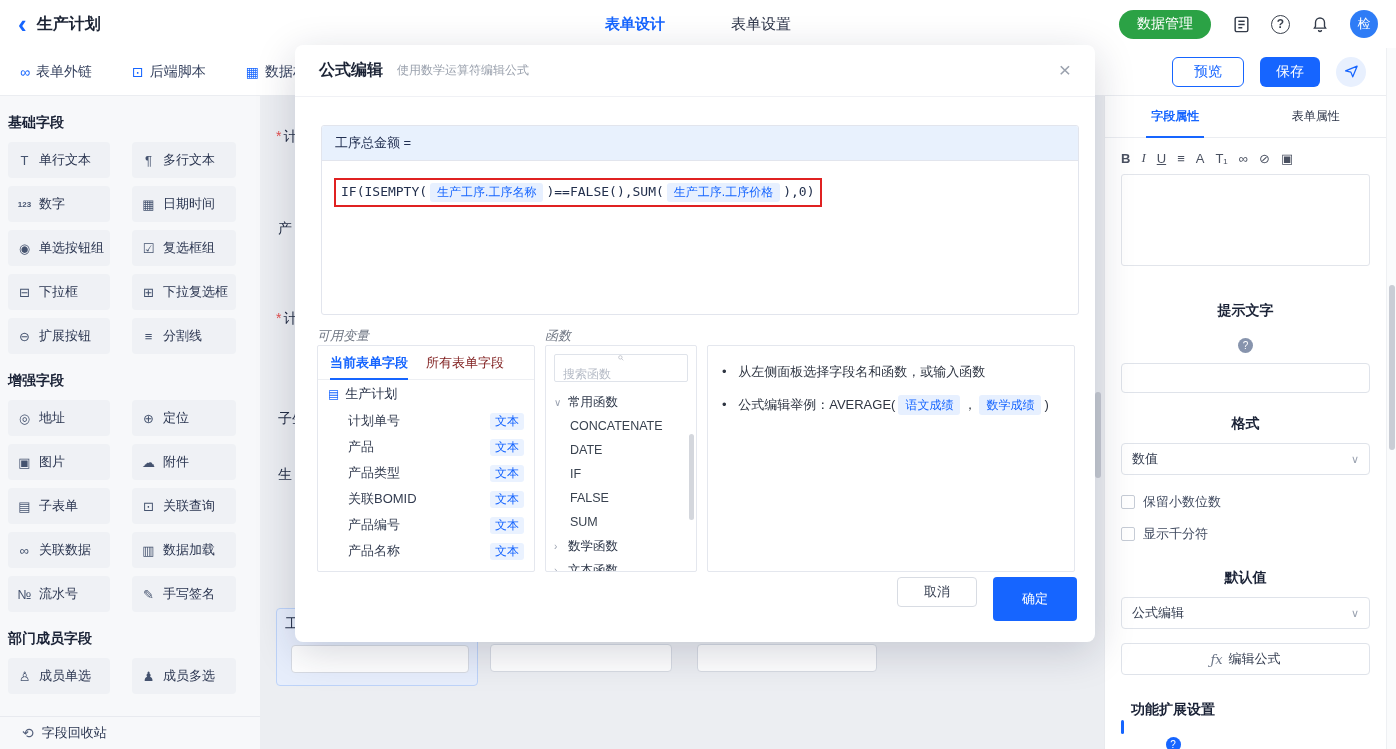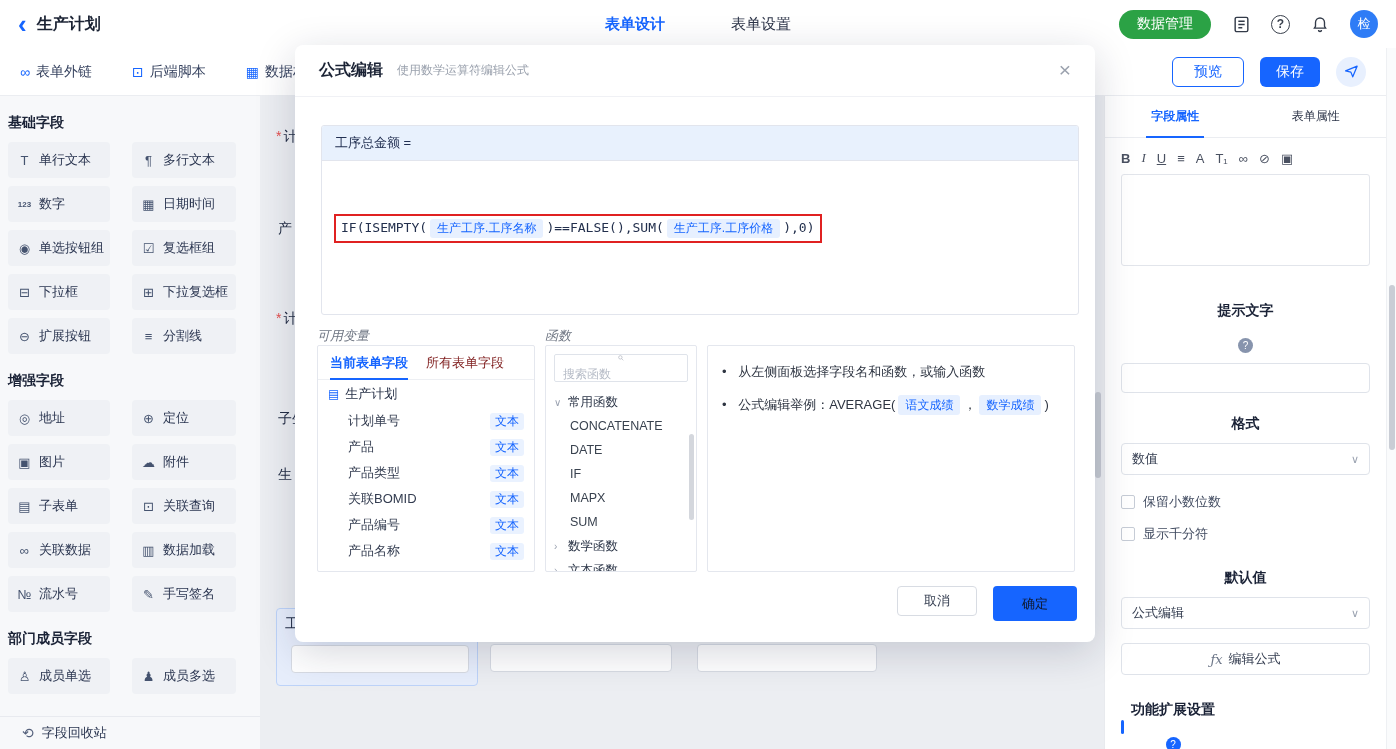--- a/index.html
+++ b/index.html
@@ -79,21 +79,21 @@
   .pagebar .thumb{position:absolute;left:2px;top:237px;width:6px;height:165px;border-radius:3px;background:#c9cdd5;cursor:pointer;}
 
   
   .modal{position:absolute;left:295px;top:45px;width:800px;height:597px;background:#fff;border-radius:8px;box-shadow:0 10px 40px rgba(20,30,60,.18);z-index:50;}
   .m-head{height:52px;display:flex;align-items:center;padding:0 24px;border-bottom:1px solid #f0f1f5;}
   .m-title{font-size:16px;font-weight:700;color:#1b2335;}
   .m-sub{font-size:12px;color:#9aa1ad;margin-left:14px;}
   .m-close{position:absolute;right:24px;top:14px;font-size:21px;color:#9aa1ad;cursor:pointer;line-height:1;}
   .fbox{position:absolute;left:26px;top:80px;width:758px;height:190px;border:1px solid #e2e5ed;border-radius:3px;overflow:hidden;}
   .fbox-head{height:35px;background:#e8f1fd;border-bottom:1px solid #e2e5ed;display:flex;align-items:center;padding:0 13px;font-size:13px;color:#223052;}
-  .fbox-body{padding:17px 12px;cursor:text;margin-top:36px;}
+  .fbox-body{padding:17px 12px;cursor:text;}
   .redbox{display:inline-block;border:2px solid #e02121;padding:3px 5px;}
   .fcode{font-family:"DejaVu Sans Mono",monospace;font-size:13px;color:#23304d;}
   .ftoken{display:inline-block;background:#e7f0ff;color:#1665ff;border-radius:3px;padding:1px 7px;margin:0 3px;font-size:12px;font-family:"Liberation Sans",sans-serif;}
   .m-label{position:absolute;font-size:13px;color:#6e7582;font-style:italic;}
   .m-panel{position:absolute;top:300px;height:227px;border:1px solid #e4e7ee;border-radius:2px;background:#fff;overflow:hidden;}
   .vars{left:22px;width:218px;}
   .v-tabs{height:34px;display:flex;border-bottom:1px solid #edeff3;padding:0 12px;gap:18px;}
   .v-tab{font-size:13px;color:#7f1d1d;cursor:pointer;height:100%;display:flex;align-items:center;position:relative;}
   .v-tab.active{color:#1665ff;font-weight:600;}
   .v-tab.active::after{content:"";position:absolute;left:0;right:0;bottom:-1px;height:2px;background:#1665ff;}
@@ -107,21 +107,21 @@
   .f-search input::placeholder{color:#b6bcc7;}
   .f-group{display:flex;align-items:center;gap:5px;height:24px;padding-left:8px;font-size:12.5px;color:#2b3547;cursor:pointer;}
   .f-group .chev{color:#9aa2b0;font-size:10px;width:9px;}
   .f-item{height:24px;display:flex;align-items:center;padding-left:24px;font-size:12.5px;color:#39424f;cursor:pointer;}
   .f-scroll{position:absolute;right:2px;top:88px;width:5px;height:86px;border-radius:3px;background:#d4d7dd;cursor:pointer;}
   .helpp{left:412px;width:368px;padding:16px 14px;}
   .h-line{font-size:13px;color:#2e3542;line-height:1.5;margin-bottom:13px;}
   .h-line .b{margin-right:8px;}
   .m-footer{position:absolute;right:18px;bottom:21px;display:flex;gap:16px;}
   .btn-cancel{width:80px;height:30px;border:1px solid #d8dce3;border-radius:4px;background:#fff;color:#333c4f;font-size:13px;cursor:pointer;}
-  .btn-ok{width:84px;height:35px;border:none;border-radius:4px;background:#1665ff;color:#0f172a;font-size:13px;cursor:pointer;}
+  .btn-ok{width:84px;height:44px;border:none;border-radius:4px;background:#1665ff;color:#ffffff;font-size:13px;cursor:pointer;}
 </style>
 </head>
 <body>
 
 <div class="screen">
 
   <header class="topbar">
     <span class="tb-back">‹</span>
     <span class="tb-title">生产计划</span>
     <div class="tb-tabs">
@@ -430,21 +430,21 @@
           </svg>
         <input placeholder="搜索函数" style="">
       </div>
       <div class="f-group">
         <span class="chev">∨</span>
         <span>常用函数</span>
       </div>
       <div class="f-item">CONCATENATE</div>
       <div class="f-item">DATE</div>
       <div class="f-item">IF</div>
-      <div class="f-item">MAPX</div>
+      <div class="f-item">FALSE</div>
       <div class="f-item">SUM</div>
       <div class="f-group">
         <span class="chev">›</span>
         <span>数学函数</span>
       </div>
       <div class="f-group">
         <span class="chev">›</span>
         <span>文本函数</span>
       </div>
       <div class="f-scroll"></div>

